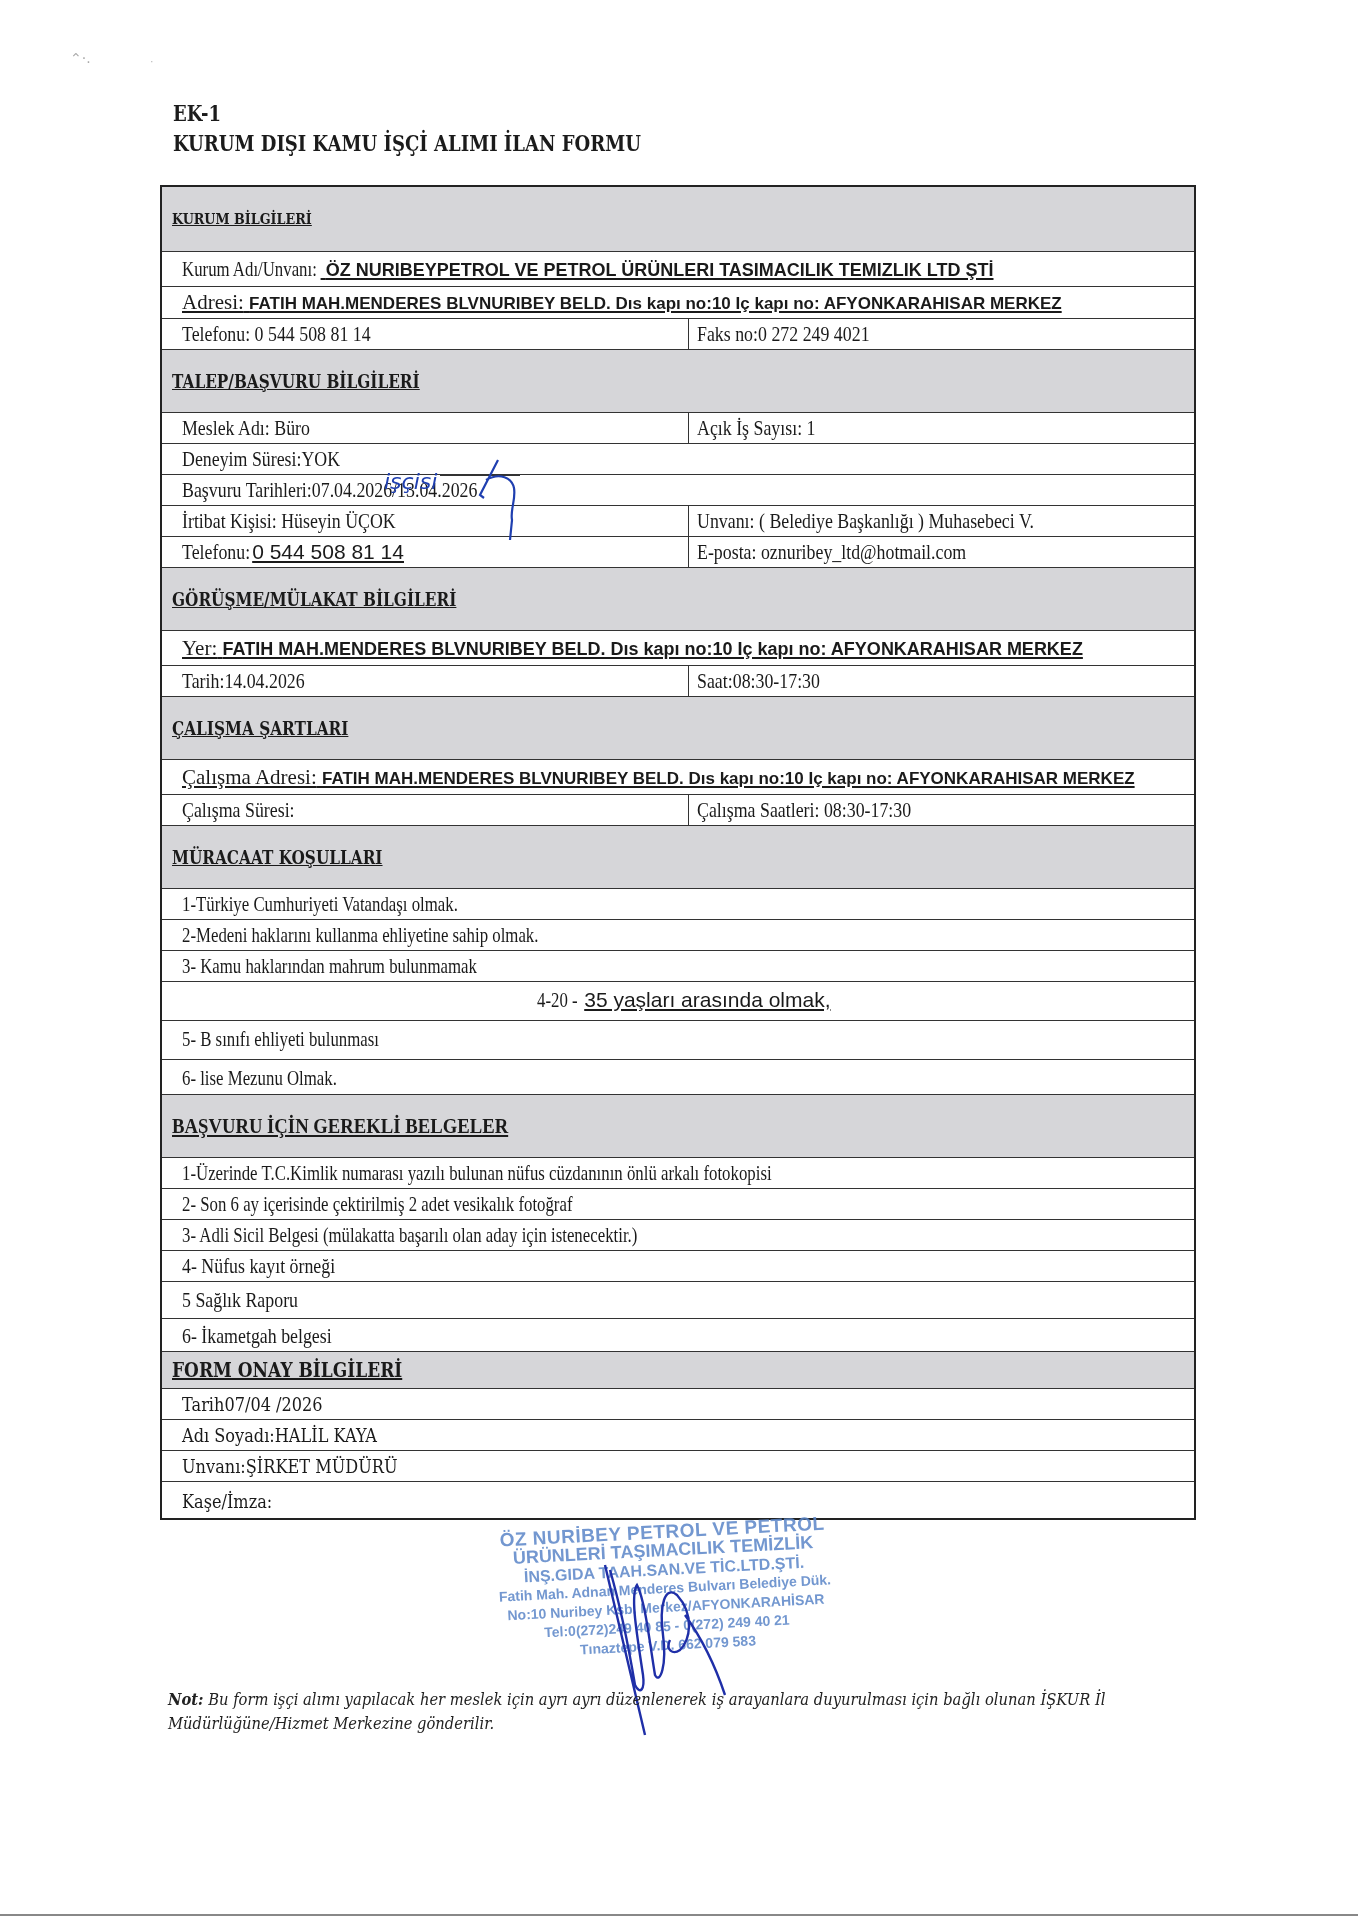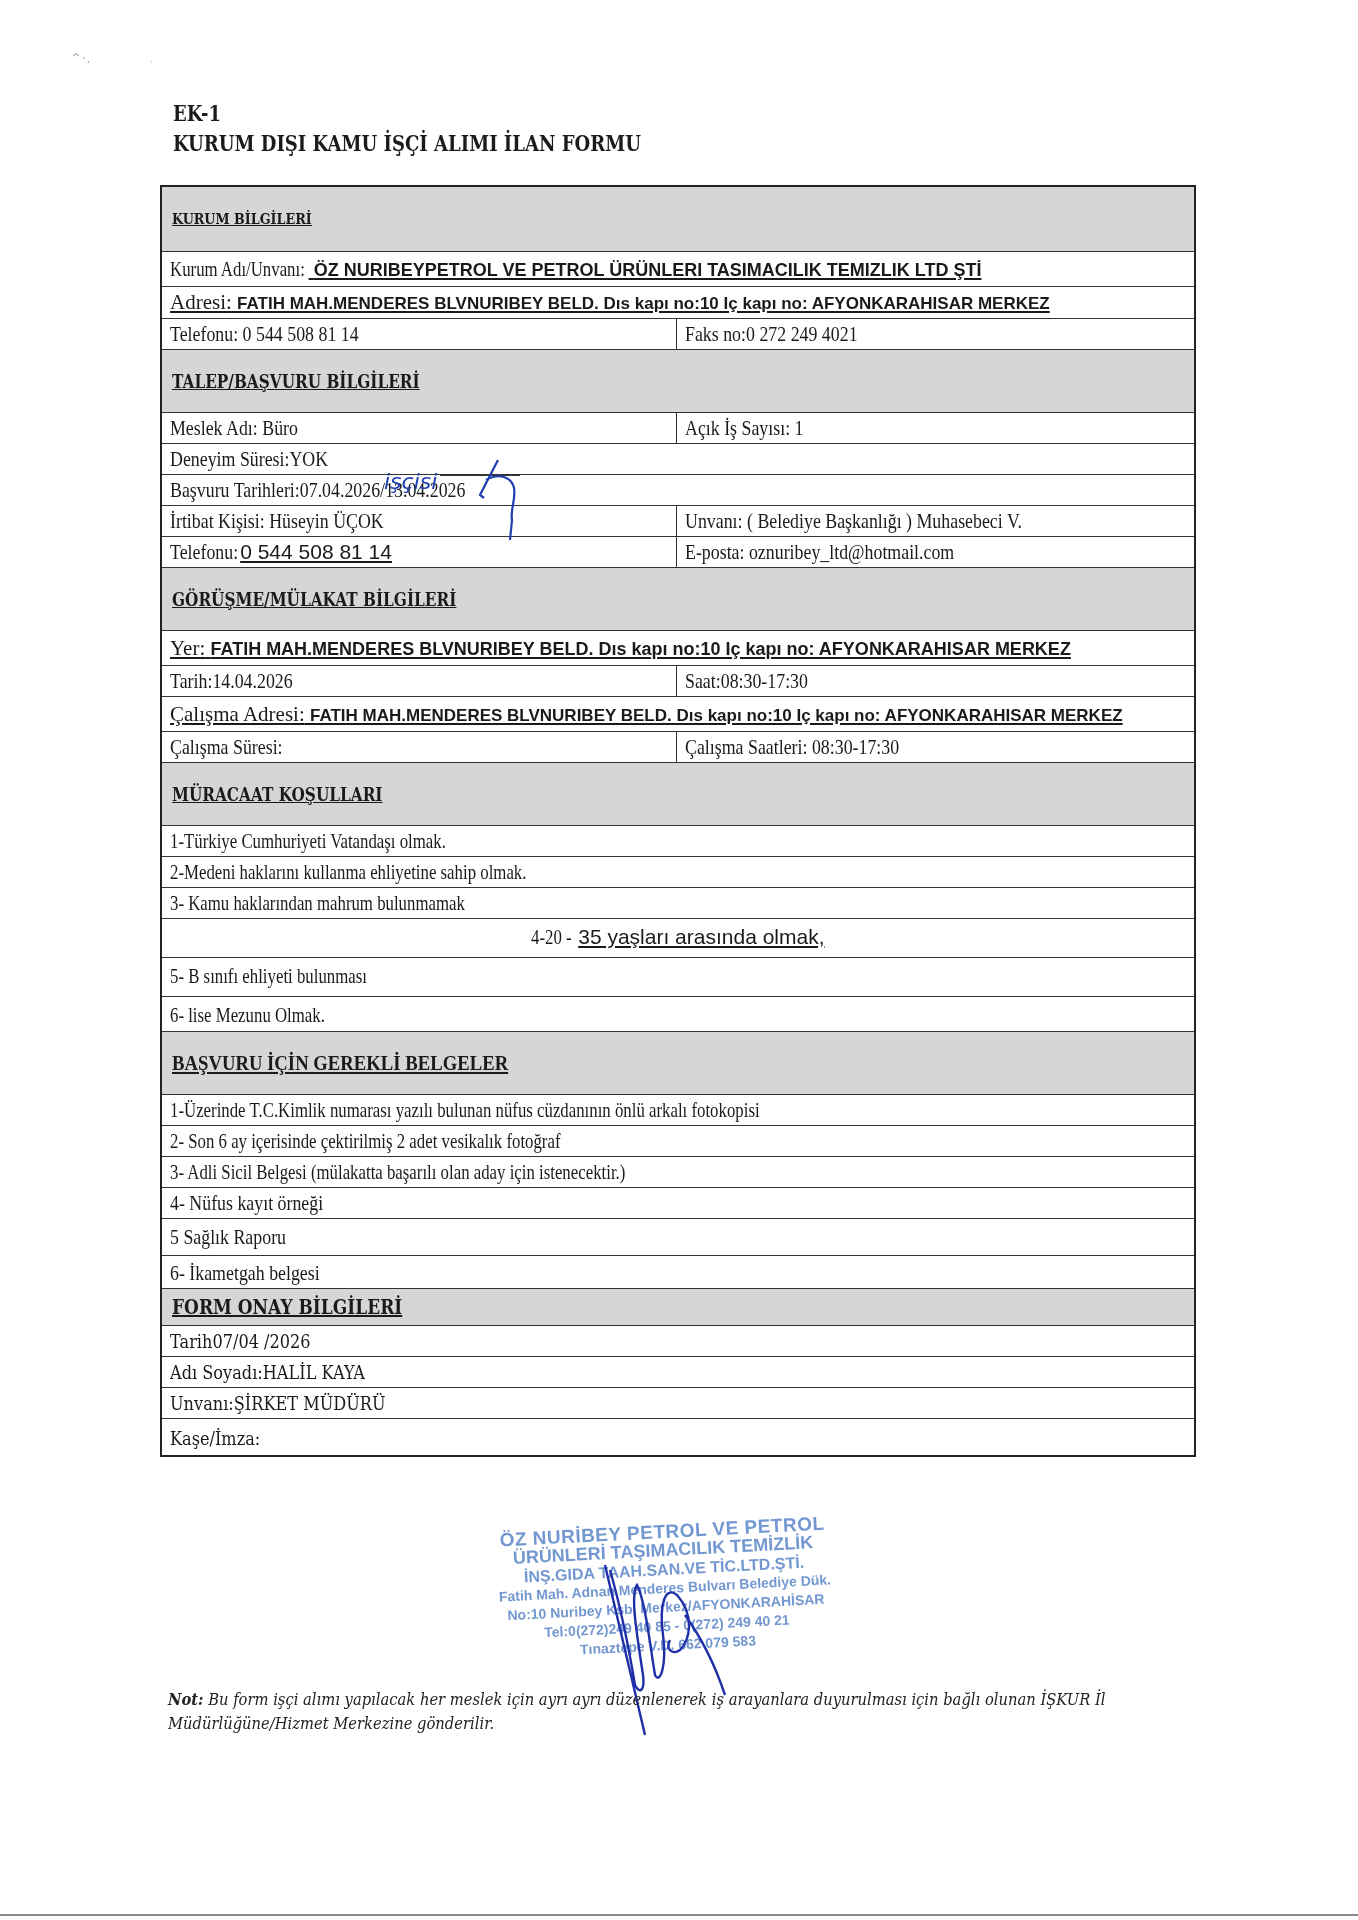--- a/index.html
+++ b/index.html
@@ -6,21 +6,21 @@
   body {
     width:1358px; height:1920px; background:#ffffff; position:relative; overflow:hidden;
     font-family:"Liberation Serif", "DejaVu Serif", serif; color:#1a1a1a;
   }
   .scan-mark { position:absolute; left:70px; top:50px; color:#aaa; font-size:14px; font-family:"DejaVu Sans", sans-serif; }
   .scan-mark2 { position:absolute; left:150px; top:55px; color:#bbb; font-size:11px; font-family:"DejaVu Sans", sans-serif; }
   .doc-title { position:absolute; left:173px; font-family:"DejaVu Serif", serif; font-weight:bold; color:#1b1b1b; transform:scaleX(0.82); transform-origin:left top; }
   .title-ek { top:100px; font-size:22px; }
   .title-main { top:130px; font-size:22px; }
   .form-table { position:absolute; left:160px; top:185px; width:1032px; border:2px solid #222; border-bottom:none;text-decoration:underline; }
-  .row { border-bottom:1.5px solid #333; display:flex; position:relative; }
+  .row { border-bottom:1.5px solid #333; display:flex; position:relative;padding-left:12px; }
   .hdr { background:#d6d6d9; min-height:60px; align-items:center; padding-left:10px; }
   .hdr span { font-family:"DejaVu Serif", serif; font-weight:bold; font-size:18px; transform:scaleX(0.85); transform-origin:left center; display:inline-block; white-space:nowrap; }
   .hdr.small span { font-size:15px; }
   .cell { padding:2px 8px; font-size:21px; line-height:26px; white-space:nowrap; }
   .cell.left-half { width:515px; box-sizing:border-box; border-right:1.5px solid #333; }
   .cell.full { width:100%; box-sizing:border-box; white-space:normal; }
   .val-bold { font-family:"Liberation Sans", "DejaVu Sans", sans-serif; font-weight:bold; font-size:17px; }
   .val-sans { font-family:"Liberation Sans", sans-serif; font-size:21px; }
   .serif-cond { font-family:"Liberation Serif", serif; font-size:21px; display:inline-block; transform:scaleX(0.85); transform-origin:left center; }
   .inline { display:inline; }
@@ -125,20 +125,23 @@
   </div>
   <div class="row">
     <div class="cell left-half">
       <span class="serif-cond"><span>Tarih:</span><span>14.04.2026</span></span>
     </div>
     <div class="cell">
       <span class="serif-cond"><span>Saat:</span><span>08:30-17:30</span></span>
     </div>
   </div>
 
+  <div class="row hdr" style="min-height:62px;">
+    <span>ÇALIŞMA ŞARTLARI</span>
+  </div>
   <div class="row">
     <div class="cell full" style="line-height:26px; padding-top:4px;">
       <span class="serif-cond inline">Çalışma Adresi:</span>
       <span class="val-bold">FATIH MAH.MENDERES BLVNURIBEY BELD. Dıs kapı no:10 Iç kapı no: AFYONKARAHISAR MERKEZ</span>
     </div>
   </div>
   <div class="row">
     <div class="cell left-half">
       <span class="serif-cond"><span>Çalışma Süresi:</span><span></span></span>
     </div>

